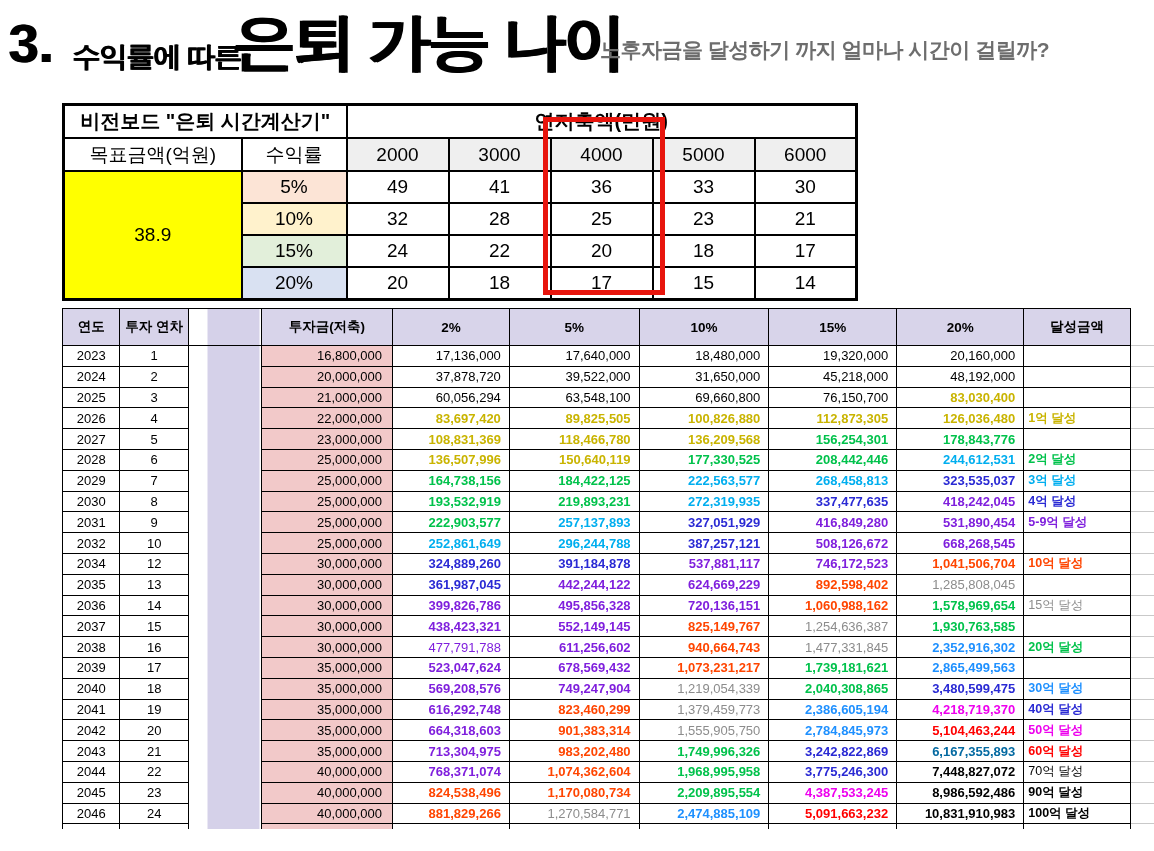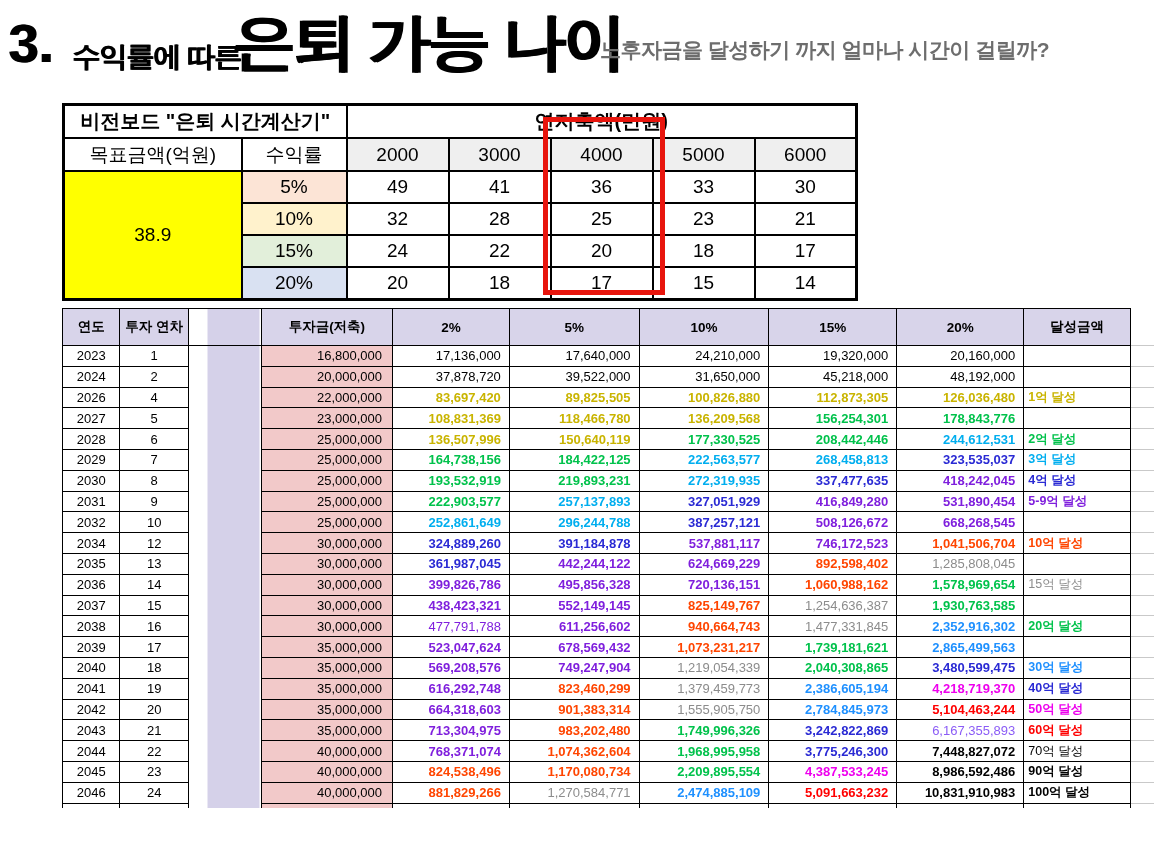--- a/index.html
+++ b/index.html
@@ -154,36 +154,49 @@
       </tr>
     </tbody>
     <tbody id="main-body">
         <tr>
           <td class="c-year">2023</td>
           <td class="c-seq">1</td>
           <td class="spacer"></td>
           <td class="invest">16,800,000</td>
           <td class="val" style="color: rgb(0, 0, 0); font-weight: 400;">17,136,000</td>
           <td class="val" style="color: rgb(0, 0, 0); font-weight: 400;">17,640,000</td>
-          <td class="val" style="color: rgb(0, 0, 0); font-weight: 400;">24,210,000</td>
+          <td class="val" style="color: rgb(0, 0, 0); font-weight: 400;">18,480,000</td>
           <td class="val" style="color: rgb(0, 0, 0); font-weight: 400;">19,320,000</td>
           <td class="val" style="color: rgb(0, 0, 0); font-weight: 400;">20,160,000</td>
           <td class="ach"></td>
           <td class="fringe"></td>
         </tr>
         <tr>
           <td class="c-year">2024</td>
           <td class="c-seq">2</td>
           <td class="spacer"></td>
           <td class="invest">20,000,000</td>
           <td class="val" style="color: rgb(0, 0, 0); font-weight: 400;">37,878,720</td>
           <td class="val" style="color: rgb(0, 0, 0); font-weight: 400;">39,522,000</td>
           <td class="val" style="color: rgb(0, 0, 0); font-weight: 400;">31,650,000</td>
           <td class="val" style="color: rgb(0, 0, 0); font-weight: 400;">45,218,000</td>
           <td class="val" style="color: rgb(0, 0, 0); font-weight: 400;">48,192,000</td>
+          <td class="ach"></td>
+          <td class="fringe"></td>
+        </tr>
+        <tr>
+          <td class="c-year">2025</td>
+          <td class="c-seq">3</td>
+          <td class="spacer"></td>
+          <td class="invest">21,000,000</td>
+          <td class="val" style="color: rgb(0, 0, 0); font-weight: 400;">60,056,294</td>
+          <td class="val" style="color: rgb(0, 0, 0); font-weight: 400;">63,548,100</td>
+          <td class="val" style="color: rgb(0, 0, 0); font-weight: 400;">69,660,800</td>
+          <td class="val" style="color: rgb(0, 0, 0); font-weight: 400;">76,150,700</td>
+          <td class="val" style="color: rgb(201, 180, 0); font-weight: 700;">83,030,400</td>
           <td class="ach"></td>
           <td class="fringe"></td>
         </tr>
         <tr>
           <td class="c-year">2026</td>
           <td class="c-seq">4</td>
           <td class="spacer"></td>
           <td class="invest">22,000,000</td>
           <td class="val" style="color: rgb(201, 180, 0); font-weight: 700;">83,697,420</td>
           <td class="val" style="color: rgb(201, 180, 0); font-weight: 700;">89,825,505</td>
@@ -390,21 +403,21 @@
         </tr>
         <tr>
           <td class="c-year">2043</td>
           <td class="c-seq">21</td>
           <td class="spacer"></td>
           <td class="invest">35,000,000</td>
           <td class="val" style="color: rgb(127, 31, 221); font-weight: 700;">713,304,975</td>
           <td class="val" style="color: rgb(255, 69, 0); font-weight: 700;">983,202,480</td>
           <td class="val" style="color: rgb(0, 194, 75); font-weight: 700;">1,749,996,326</td>
           <td class="val" style="color: rgb(42, 42, 212); font-weight: 700;">3,242,822,869</td>
-          <td class="val" style="color: #8b5cf6; font-weight: 400;">6,167,355,893</td>
+          <td class="val" style="color: #0369a1; font-weight: 700;">6,167,355,893</td>
           <td class="ach" style="color: rgb(255, 0, 0); font-weight: 700;">60억 달성</td>
           <td class="fringe"></td>
         </tr>
         <tr>
           <td class="c-year">2044</td>
           <td class="c-seq">22</td>
           <td class="spacer"></td>
           <td class="invest">40,000,000</td>
           <td class="val" style="color: rgb(127, 31, 221); font-weight: 700;">768,371,074</td>
           <td class="val" style="color: rgb(255, 69, 0); font-weight: 700;">1,074,362,604</td>

